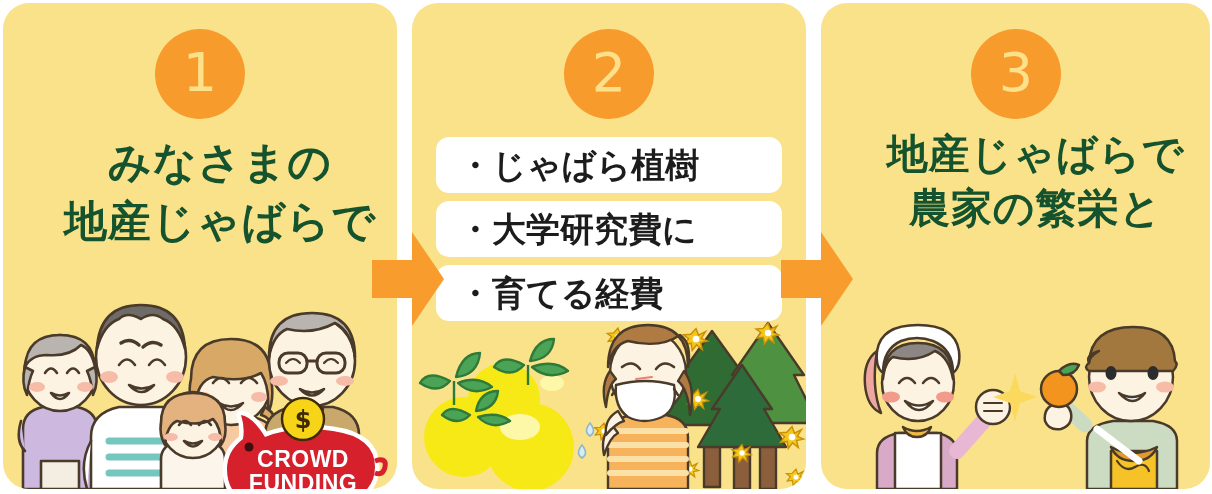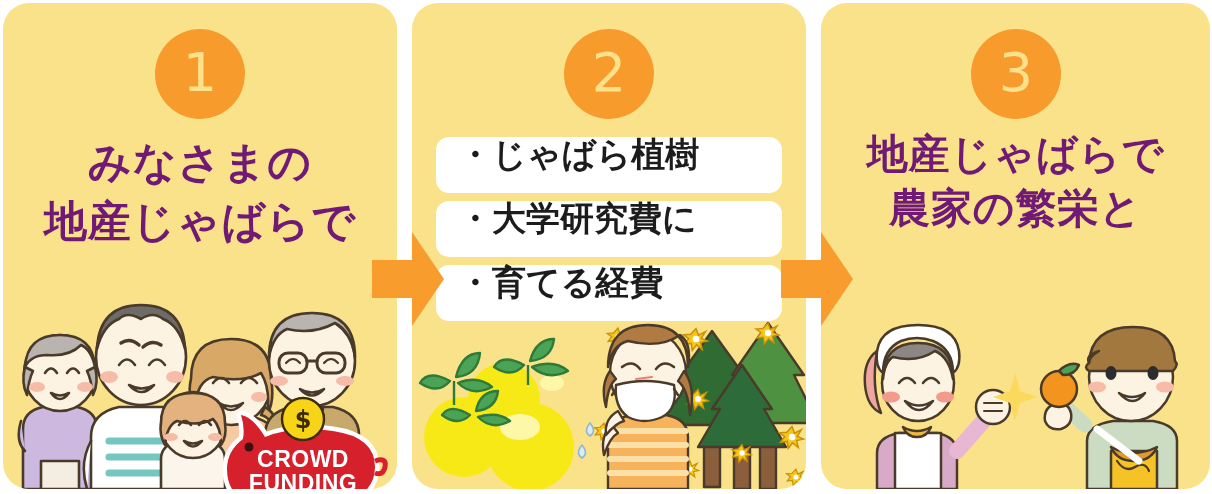--- a/index.html
+++ b/index.html
@@ -56,43 +56,45 @@
   #panel-1 .badge { left: 152px; }
   #panel-2 .badge { left: 152px; }
   #panel-3 .badge { left: 150px; }
 
   
   .headline {
     position: absolute;
     left: 0;
     width: 100%;
     text-align: center;
-    color: #701a75;
+    color: #14532d;
     font-weight: 700;
     letter-spacing: 0.02em;
+    padding-left: 20px;
   }
   #panel-1 .headline { top: 130px; font-size: 43px; line-height: 1.38; }
   #panel-3 .headline { top: 124px; font-size: 41px; line-height: 1.32; }
   .headline .ln { display: block; white-space: nowrap; }
 
   
   .bullets {
     position: absolute;
     left: 24px;
     top: 134px;
     width: 346px;
     display: flex;
     flex-direction: column;
     gap: 8px;
   }
   .bullet-box {
     background: #ffffff;
     border-radius: 13px;
     height: 56px;
     display: flex;
+    align-items: center;
     padding-left: 22px;
     box-sizing: border-box;
   }
   .bullet-text {
     font-size: 34px;
     font-weight: 700;
     color: #1c1c1c;
     line-height: 1;
     white-space: nowrap;
   }

